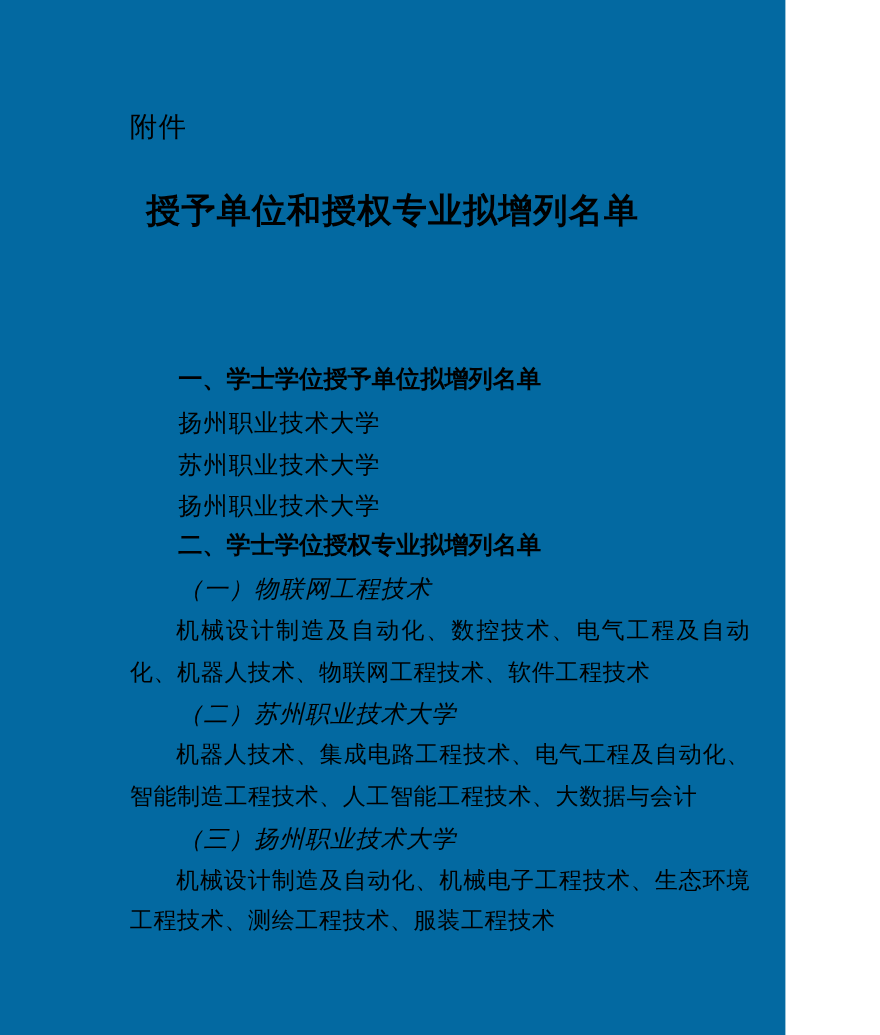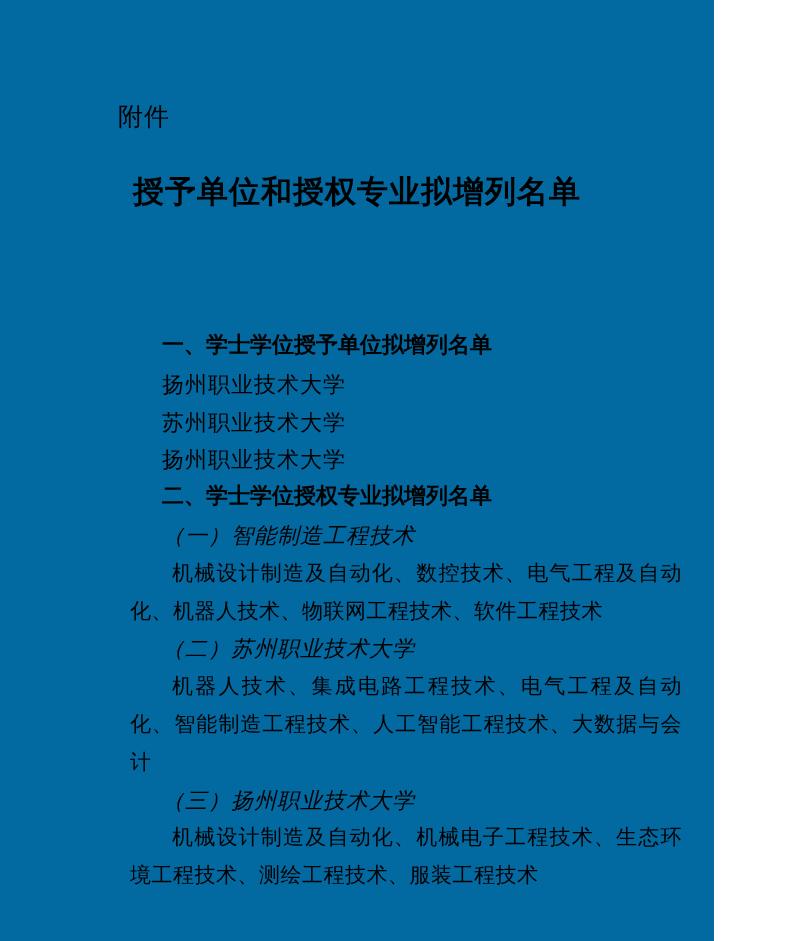--- a/index.html
+++ b/index.html
@@ -67,21 +67,20 @@
     font-style: italic;
     text-indent: 2em;
     letter-spacing: 1px;
   }
   .para {
     font-size: 21px;
     text-indent: 2em;
     text-align: justify;
     text-justify: inter-character;
     letter-spacing: 0.5px;
-    margin-left: 12px;
   }
 </style>
 </head>
 <body>
 
 <div class="page">
 
   <div class="attachment">附件</div>
 
   <div class="title-block">
@@ -91,21 +90,21 @@
   <div class="doc-body">
 
     <div class="heading">一、学士学位授予单位拟增列名单</div>
 
     <div class="item">扬州职业技术大学</div>
     <div class="item">苏州职业技术大学</div>
     <div class="item">扬州职业技术大学</div>
 
     <div class="heading">二、学士学位授权专业拟增列名单</div>
 
-    <div class="sublabel">（一）智能制造工程技术</div>
+    <div class="sublabel">（一）物联网工程技术</div>
     <p class="para">机械设计制造及自动化、数控技术、电气工程及自动化、机器人技术、物联网工程技术、软件工程技术</p>
 
     <div class="sublabel">（二）苏州职业技术大学</div>
     <p class="para">机器人技术、集成电路工程技术、电气工程及自动化、智能制造工程技术、人工智能工程技术、大数据与会计</p>
 
     <div class="sublabel">（三）扬州职业技术大学</div>
     <p class="para">机械设计制造及自动化、机械电子工程技术、生态环境工程技术、测绘工程技术、服装工程技术</p>
 
   </div>
 

